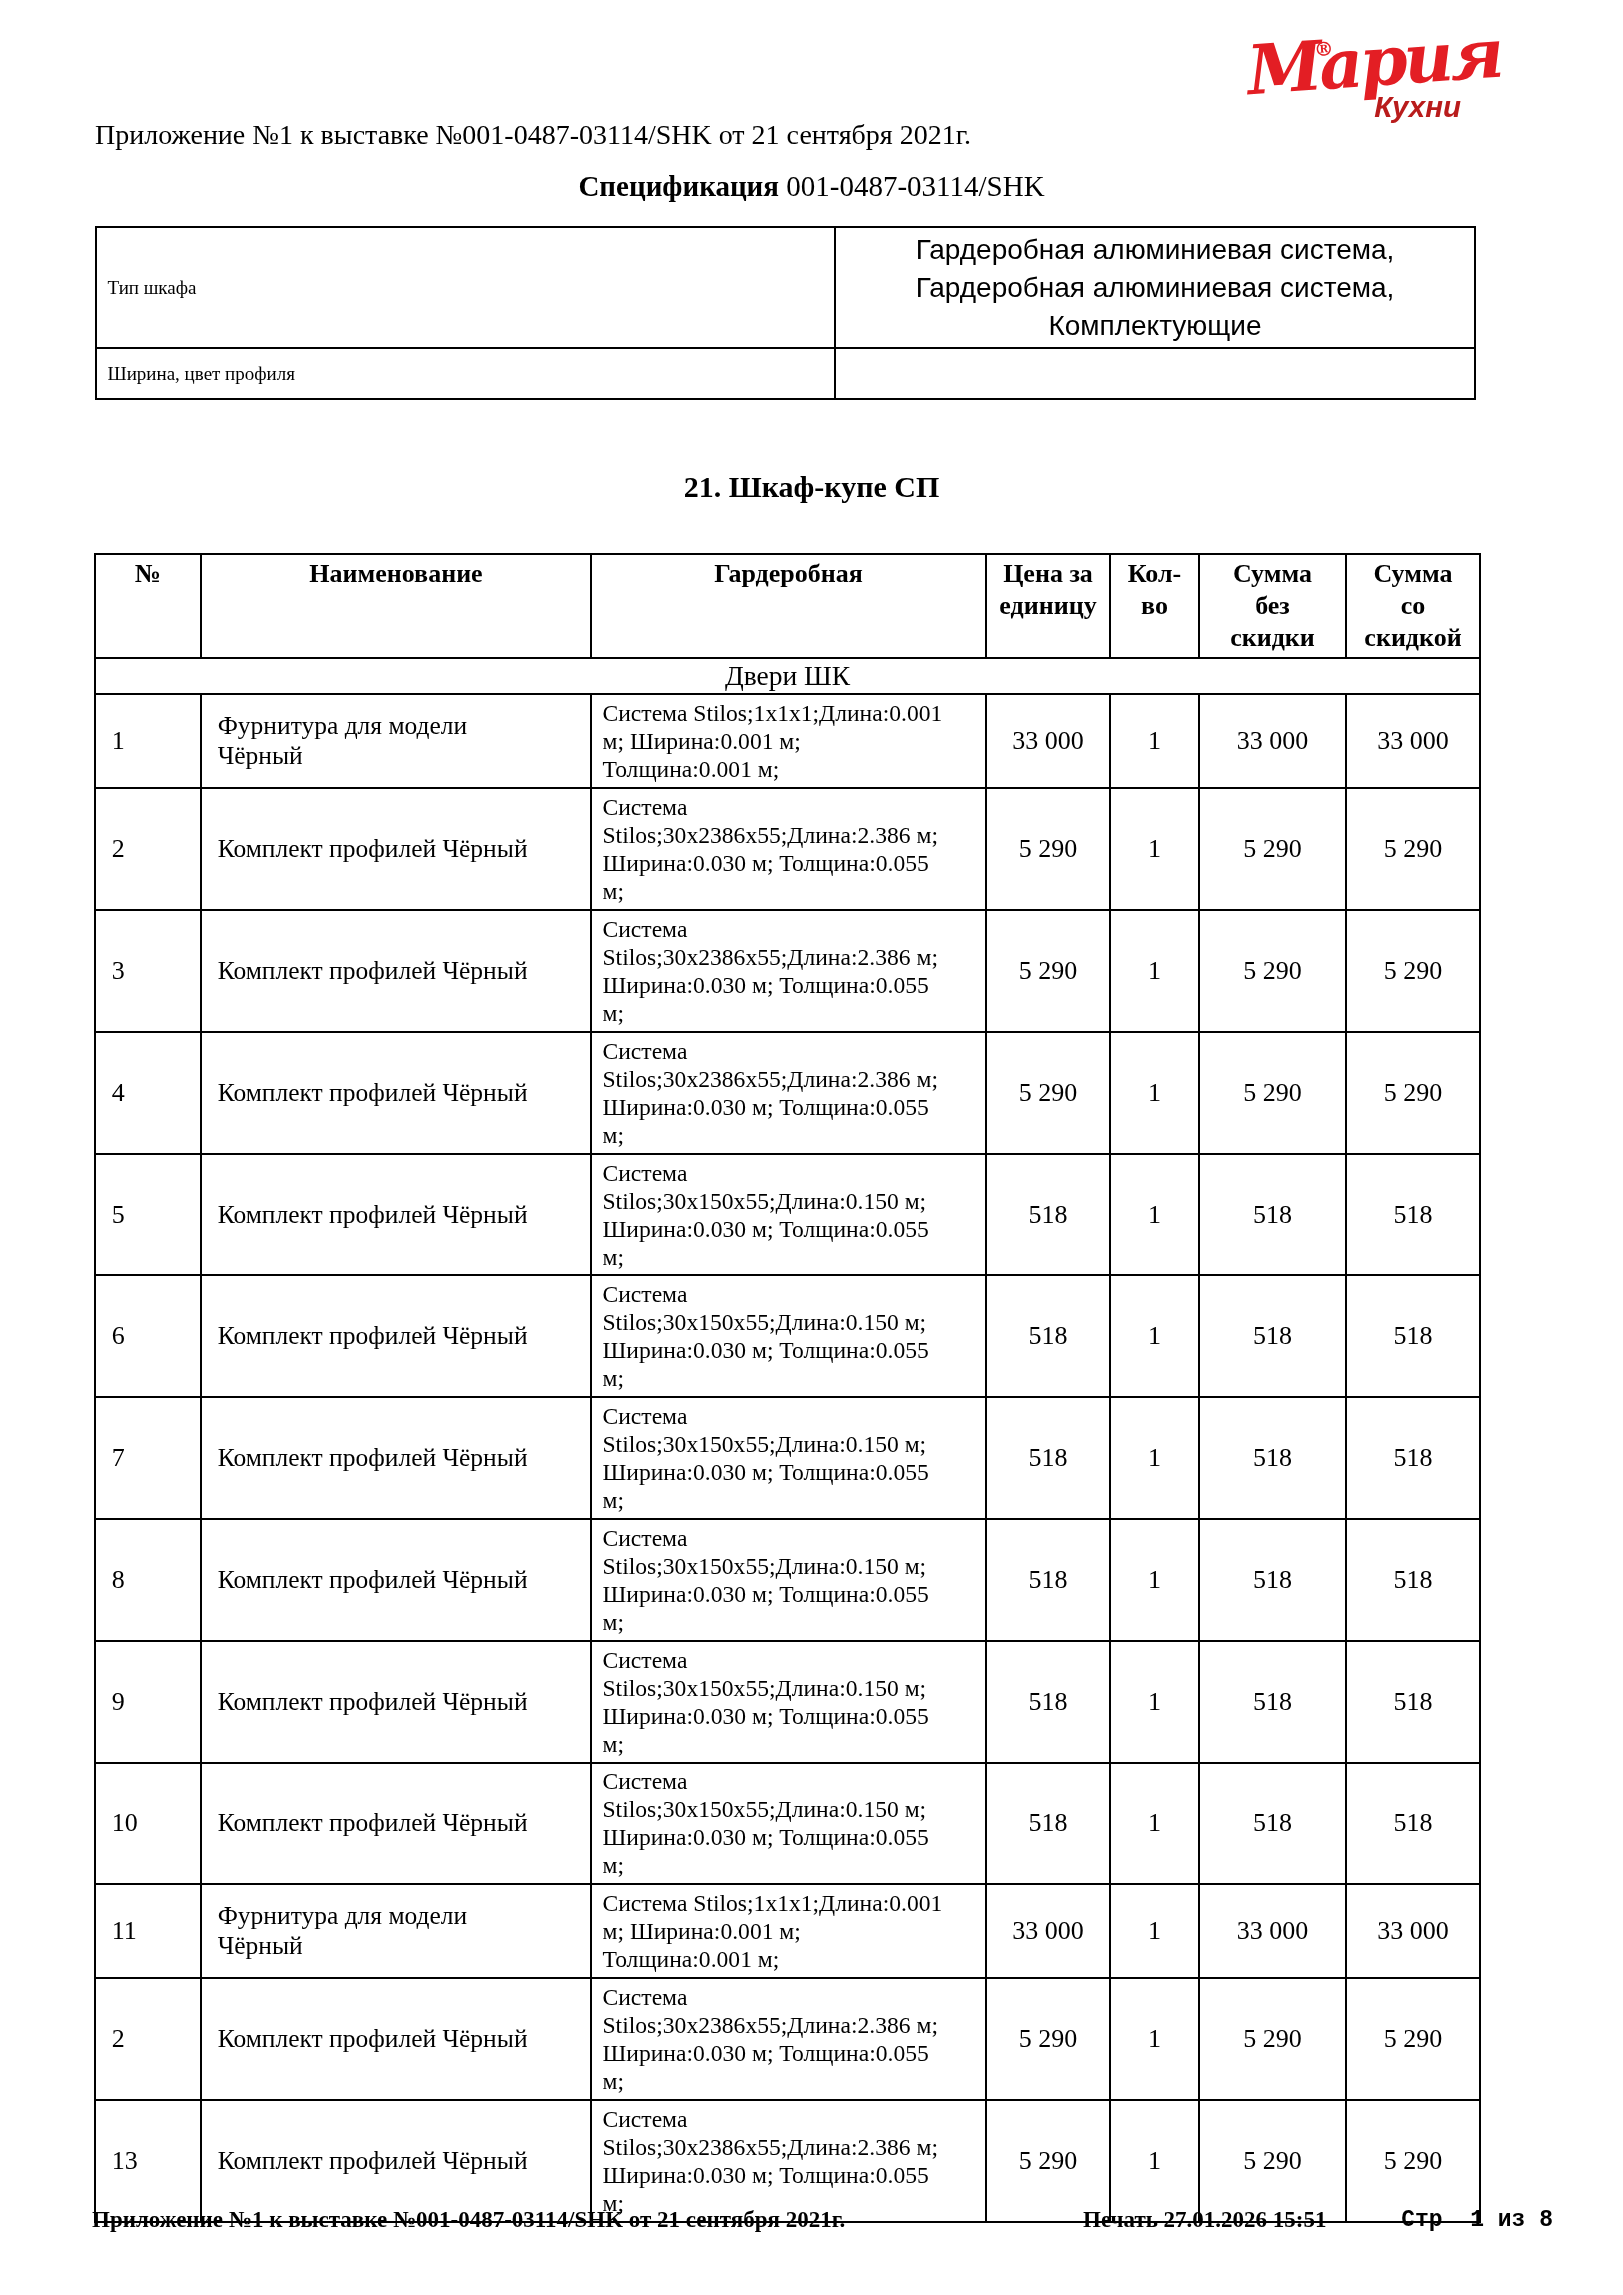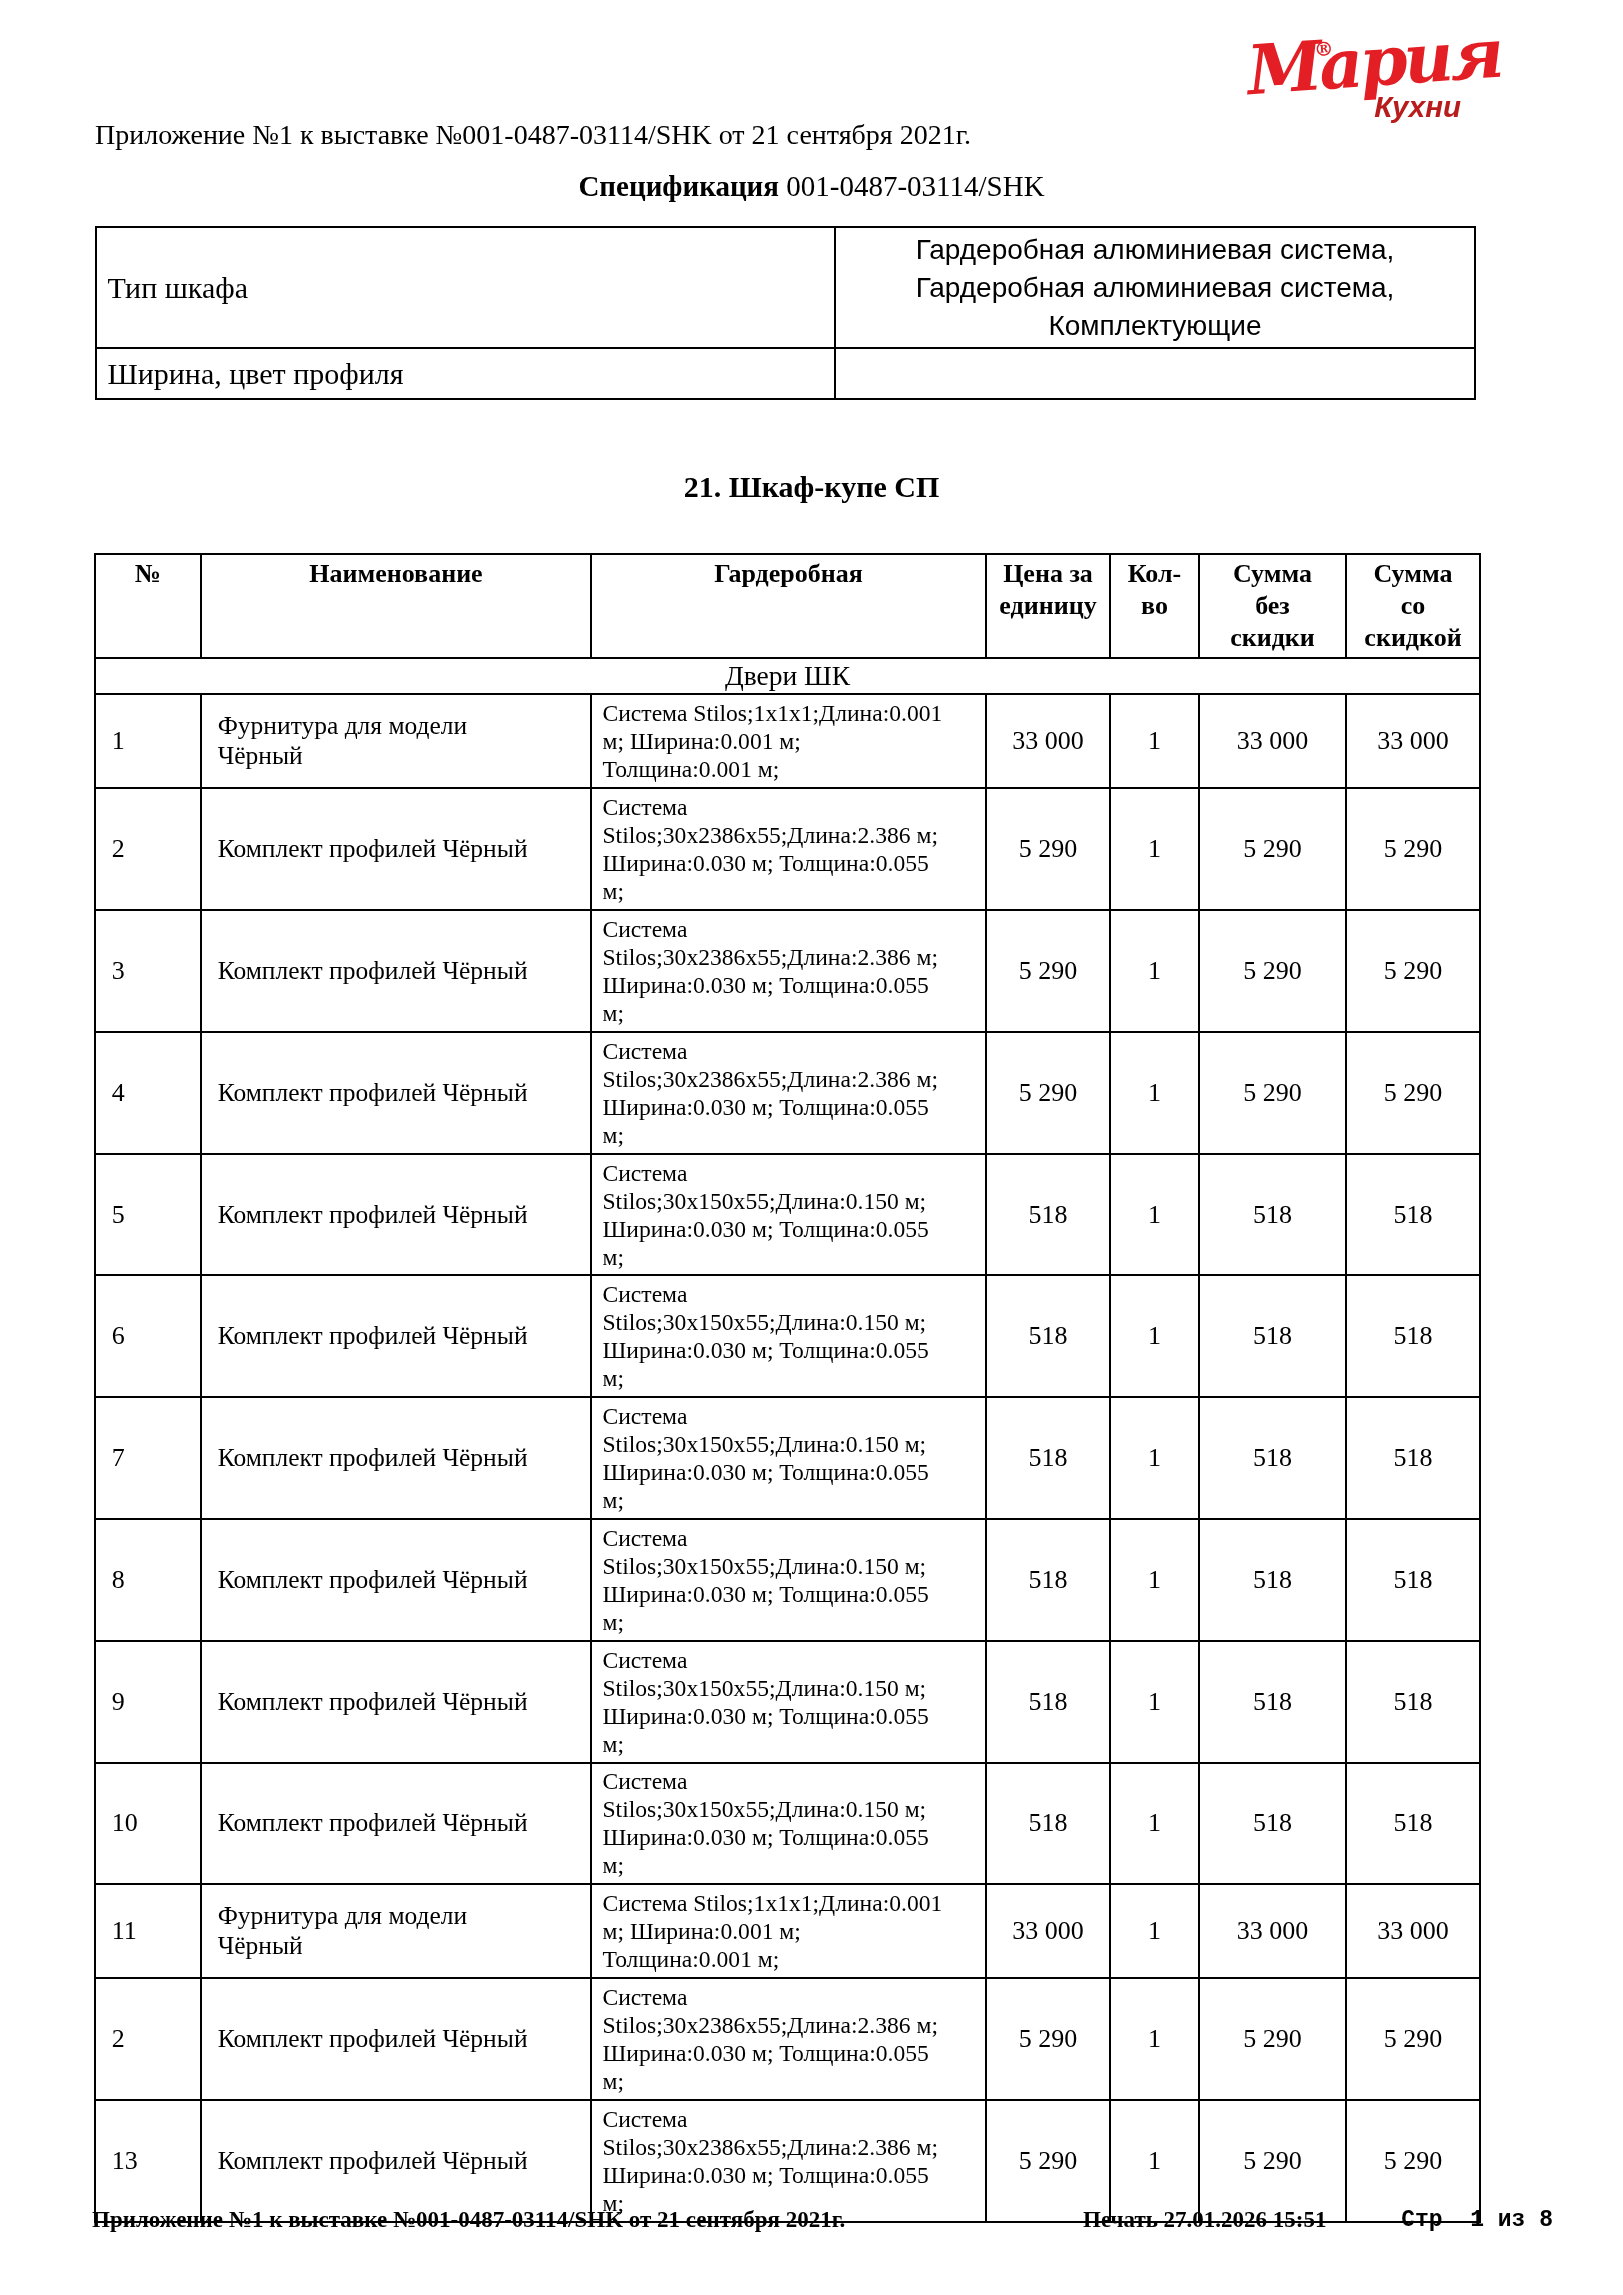--- a/index.html
+++ b/index.html
@@ -30,21 +30,21 @@
   .appendix-line { position:absolute; top:119px; left:95px; font-size:28px; line-height:1.15; }
   .doc-title { position:absolute; top:170px; left:0; width:1623px; text-align:center; font-size:29px; }
   .doc-title .b { font-weight:bold; }
 
   
   .info-table {
     position:absolute; top:226px; left:95px; width:1381px;
     border-collapse:collapse; border:2.6px solid #000; table-layout:fixed;
   }
   .info-table td { border:2px solid #000; }
-  .info-table td.info-label { width:720px; font-size:30px; text-align:left; vertical-align:middle; padding:3.9px 6.5px 3.9px 10.5px; }
+  .info-table td.info-label { width:720px; font-size:19px; text-align:left; vertical-align:middle; padding:3.9px 6.5px 3.9px 10.5px; }
   .info-table td.info-value {
     font-family:"Liberation Sans","DejaVu Sans",sans-serif;
     font-size:28px; text-align:center; vertical-align:middle;
     white-space:pre-line; line-height:38px; padding:2.6px 5.2px;
   }
   .info-row-type  { height:118px; }
   .info-row-doors { height:42px; }
   .info-row-model { height:51px; }
 
   

